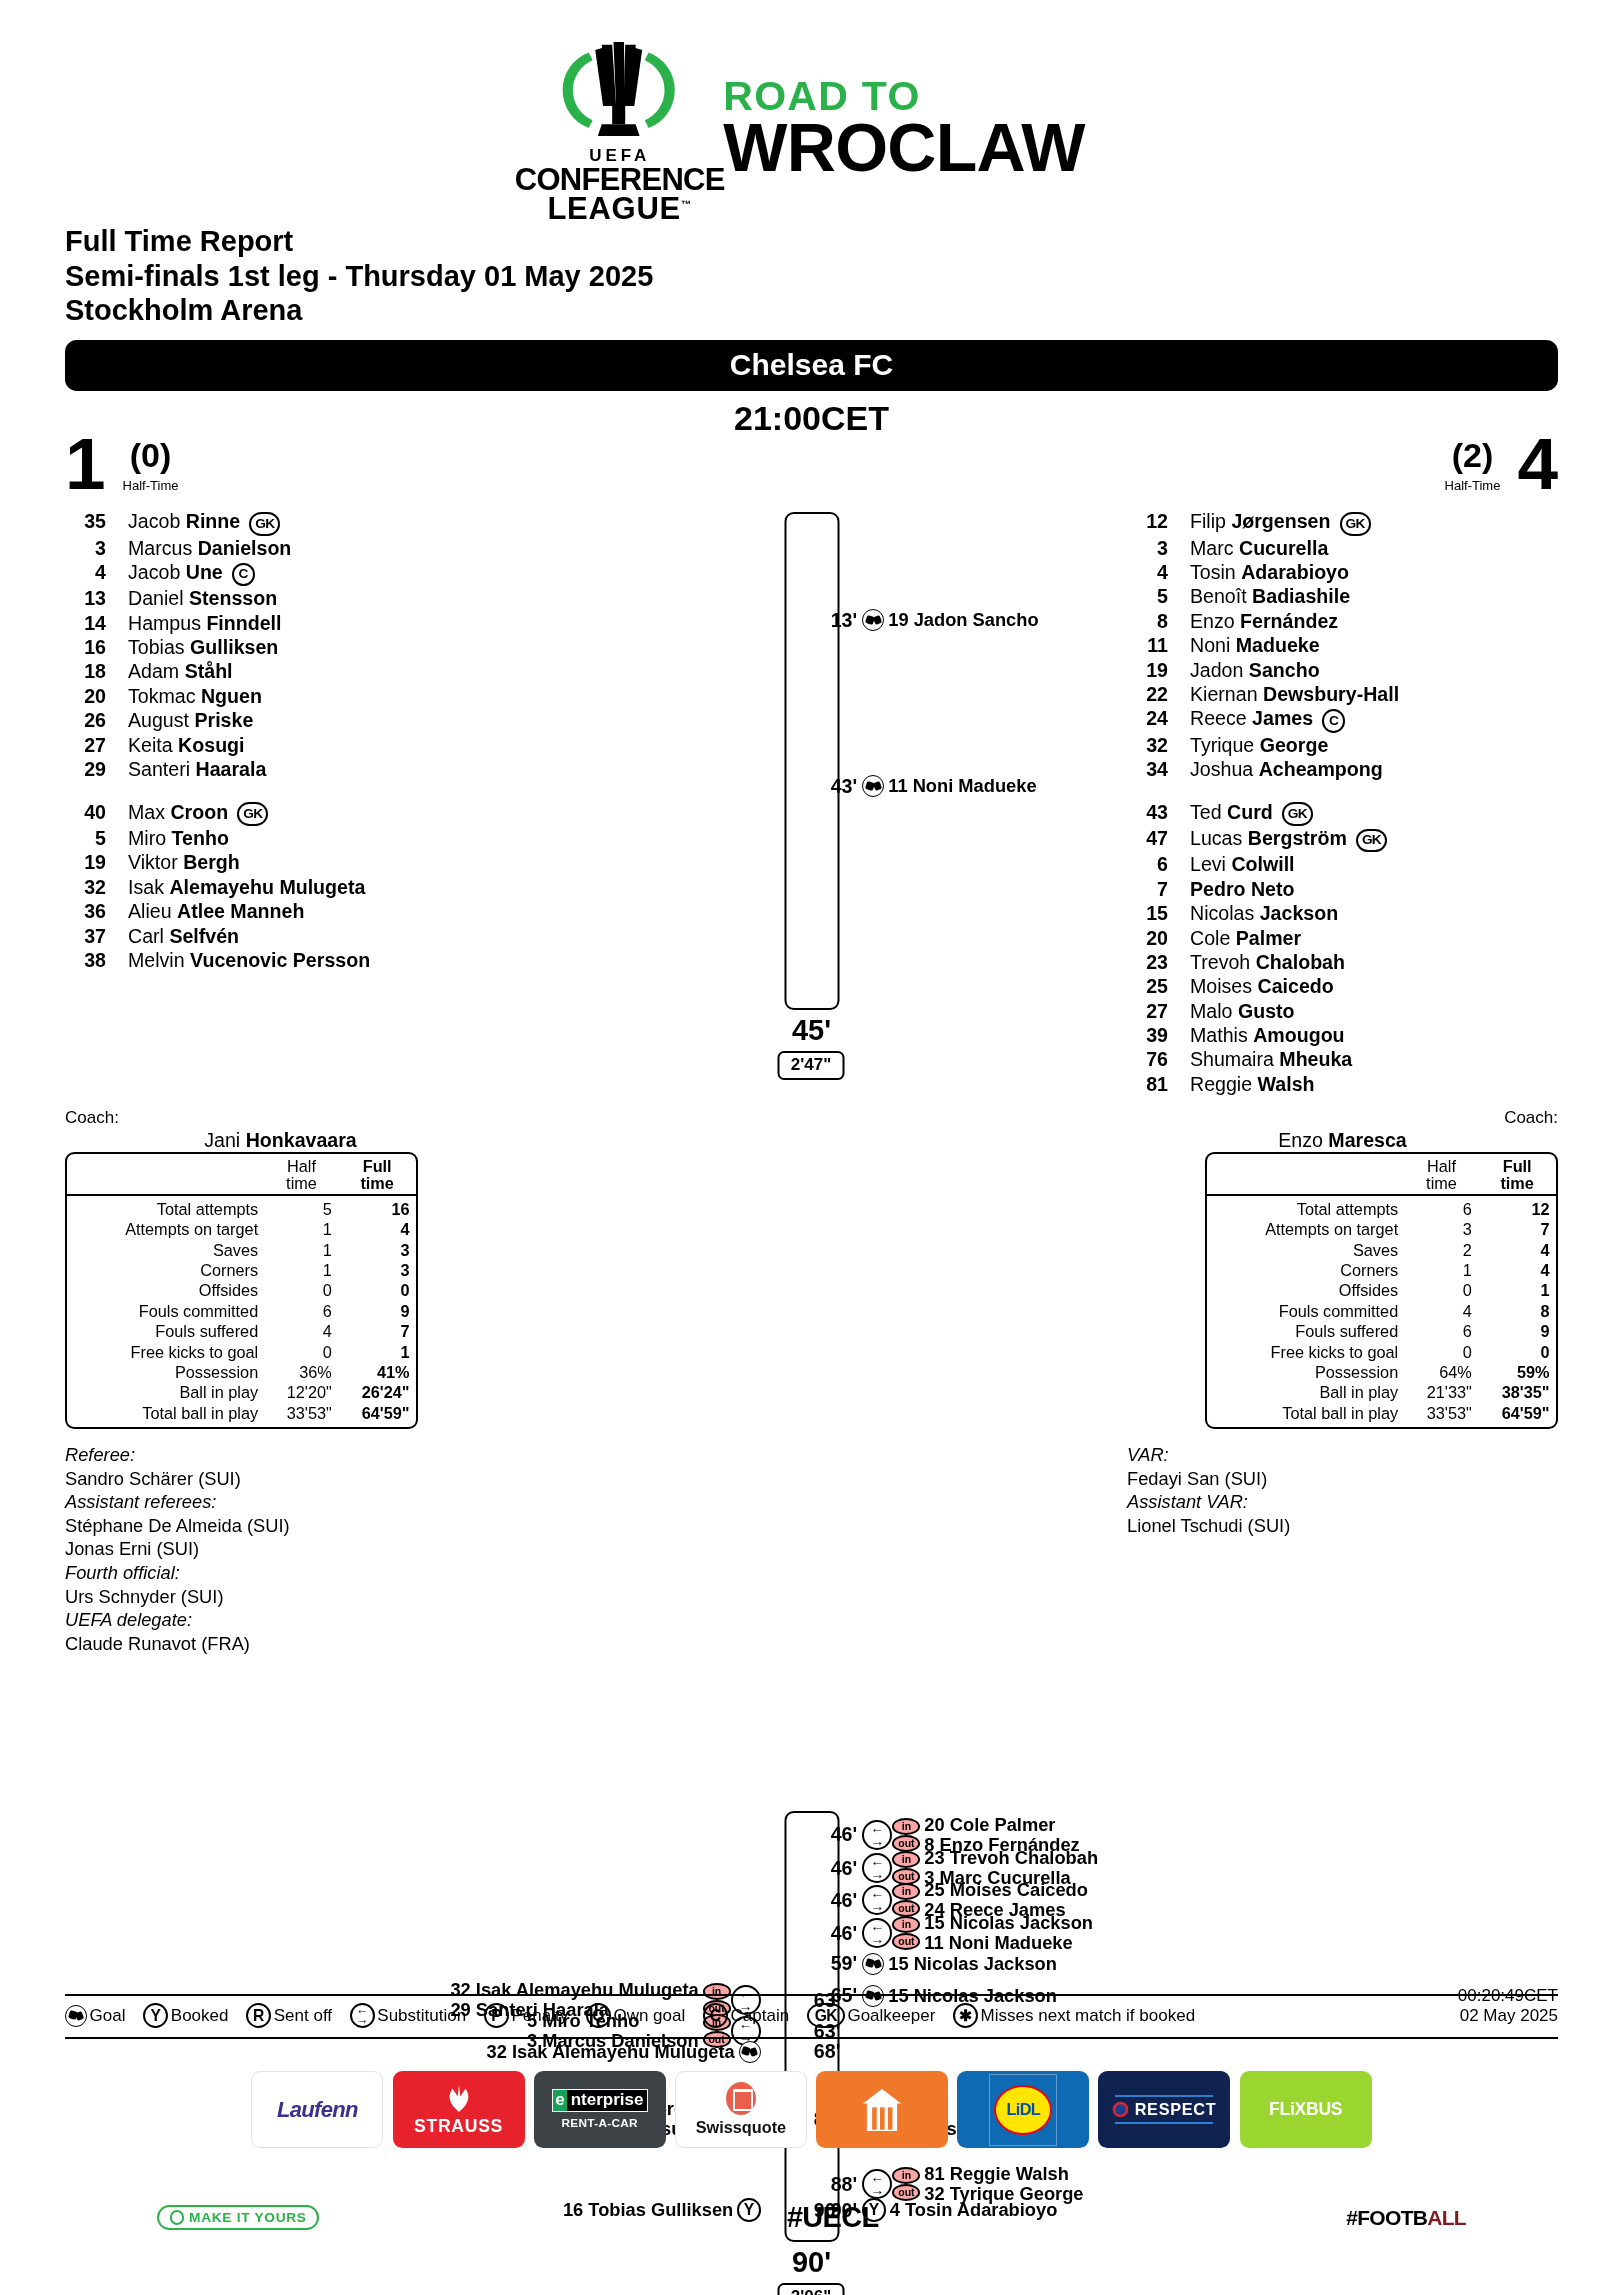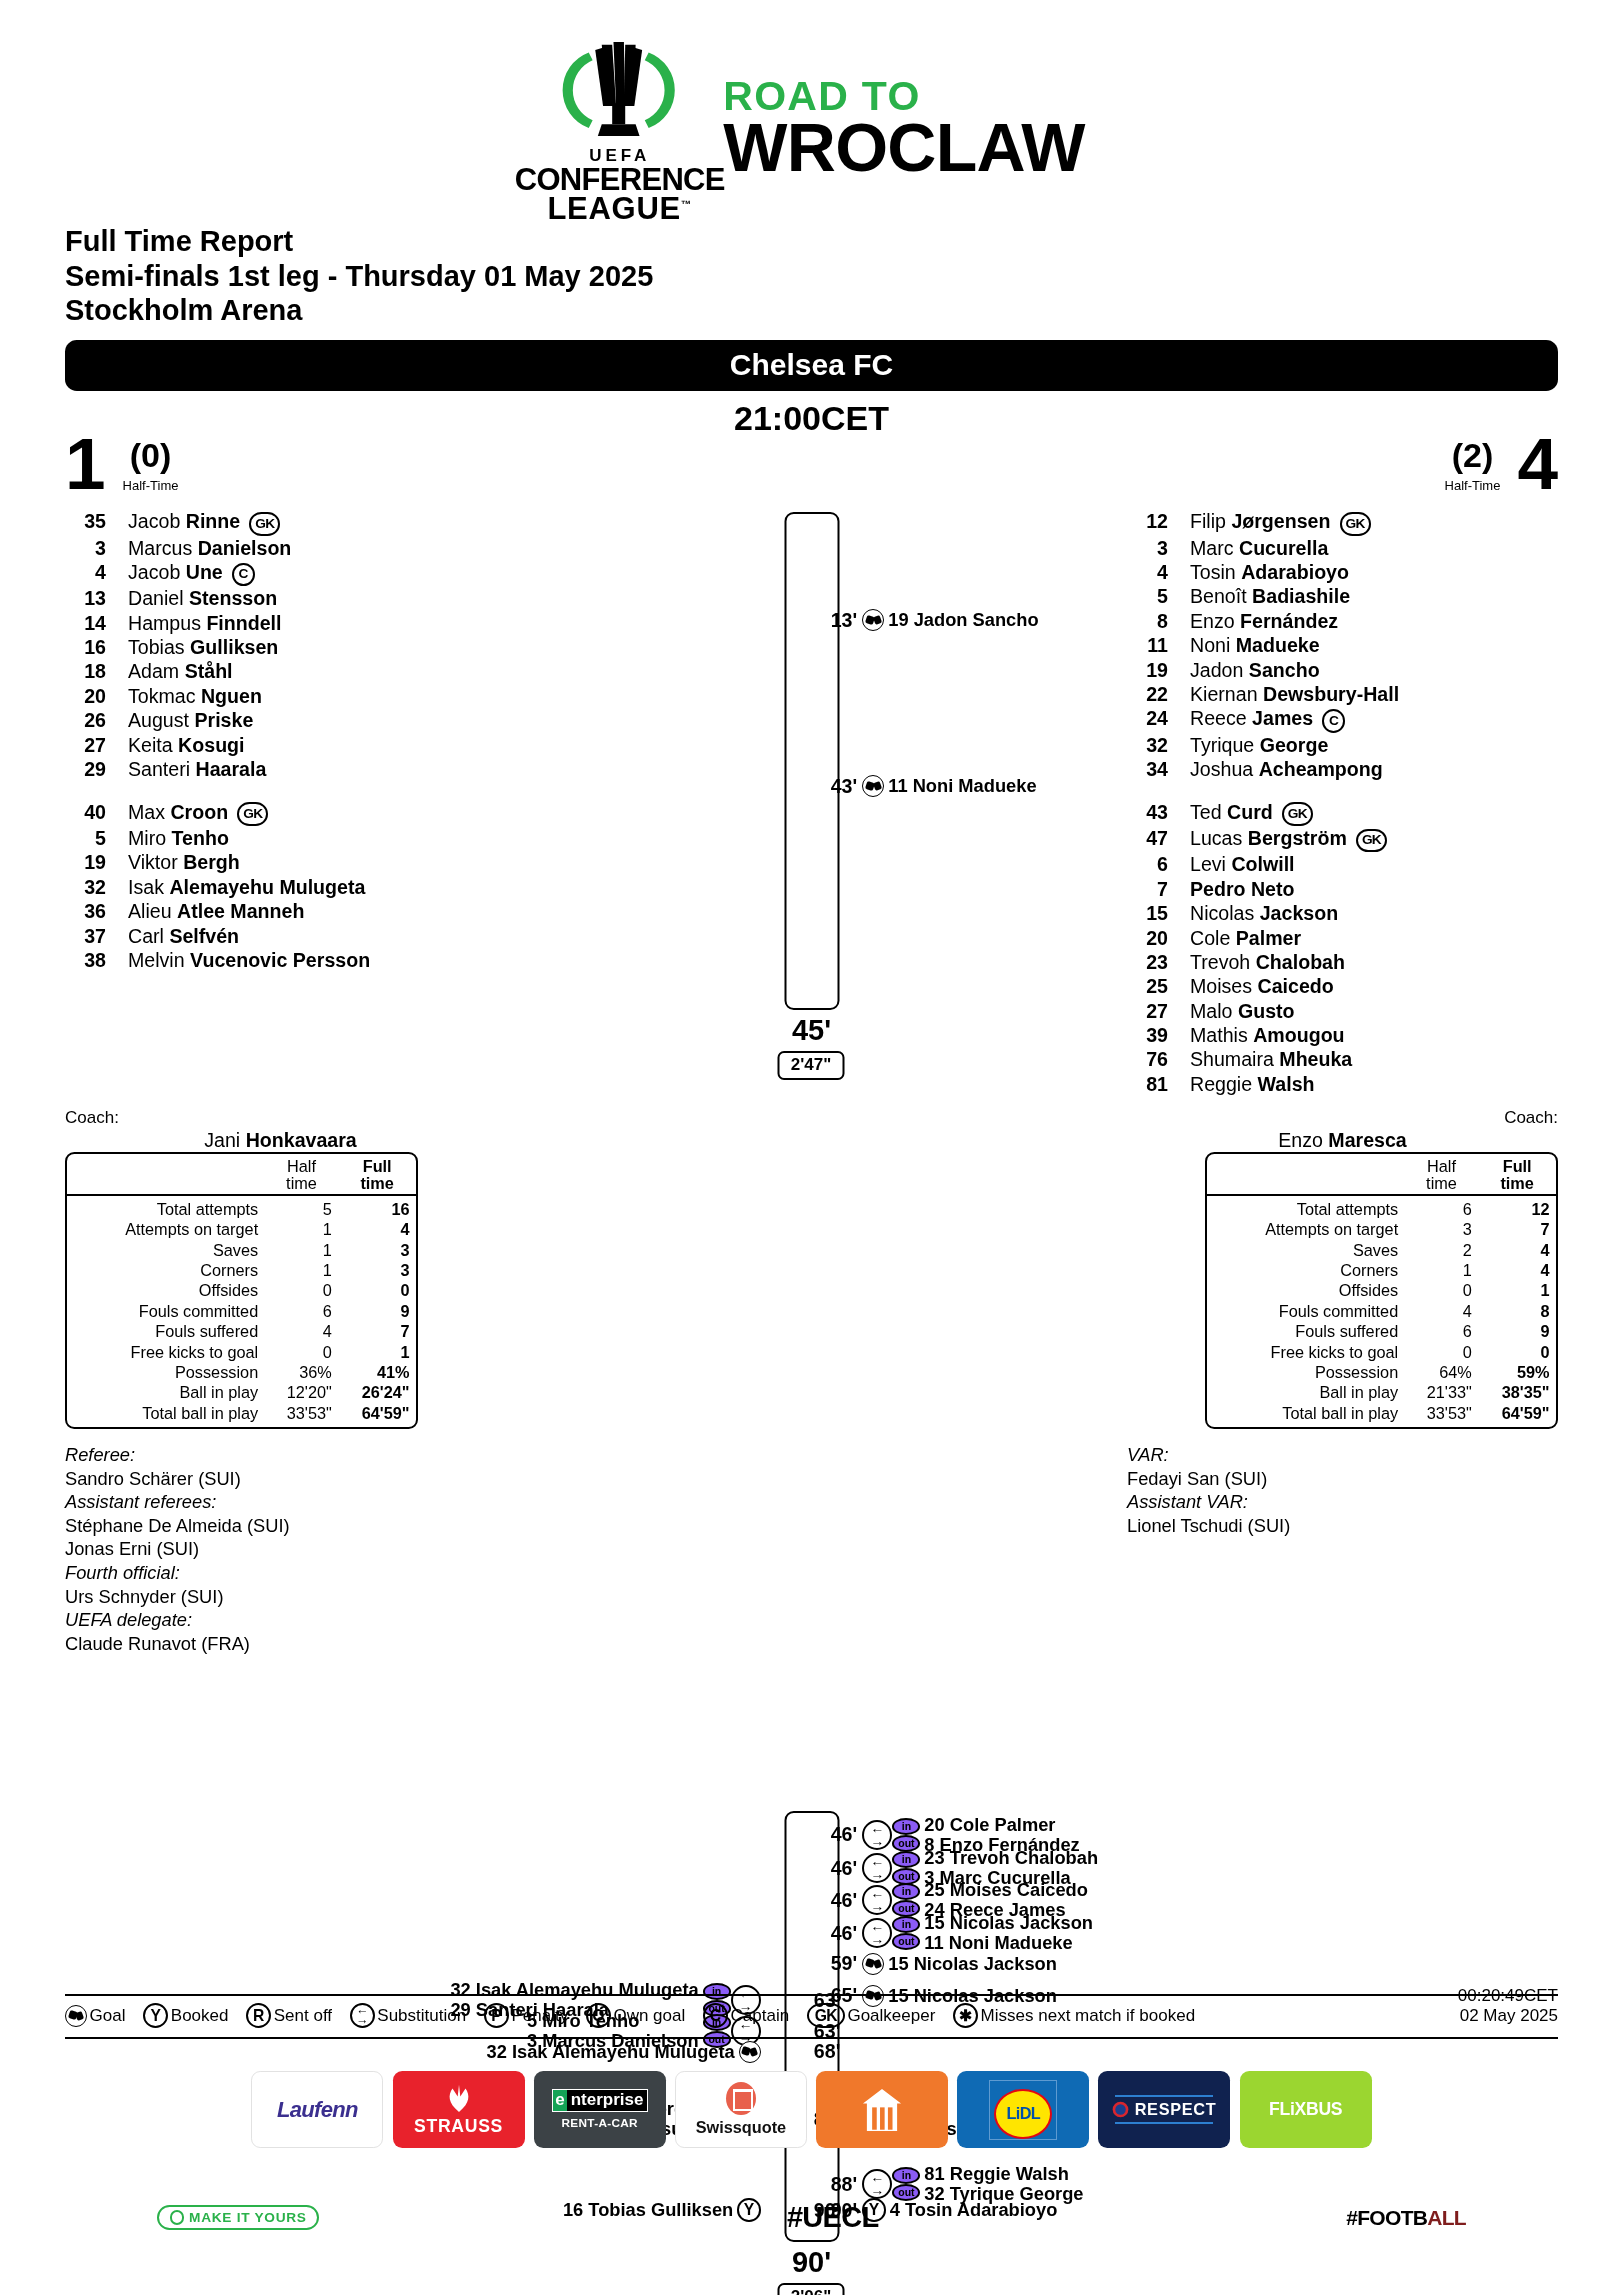--- a/index.html
+++ b/index.html
@@ -112,21 +112,21 @@
     font-size: 15.7px; font-weight: bold; background: #fff;
   }
   .sub-ico { display: flex; align-items: center; flex: none; }
   .sub-arrows {
     width: 30px; height: 30px; border-radius: 50%; border: 2px solid #000;
     display: flex; flex-direction: column; align-items: center; justify-content: center;
     background: #fff; font-size: 13.7px; line-height: 0.82; font-weight: bold;
   }
   .inout { display: flex; flex-direction: column; gap: 0.7px; }
   .inout span {
-    border: 2px solid #000; border-radius: 50%/50%; background: #8b5cf6;
+    border: 2px solid #000; border-radius: 50%/50%; background: #fca5a5;
     font-size: 10.5px; font-weight: bold; padding: 0.7px 3.9px; line-height: 1.05;
     text-align: center; min-width: 26px;
   }
 
   
   .statzone { display: flex; justify-content: space-between; margin-top: 11.8px; }
   .statcol { width: 431px; }
   .coach-lbl { font-size: 17px; }
   .coach-name { font-size: 19.6px; text-align: center; margin-top: 1.3px; }
   .coach-name b { font-weight: bold; }
@@ -171,21 +171,21 @@
   .sp-enterprise .row1 { display: flex; align-items: stretch; border: 1.3px solid #fff; }
   .sp-enterprise .e { background: #14a356; color: #fff; font-size: 17px; font-weight: bold; padding: 0.7px 2.6px; }
   .sp-enterprise .w { background: #000; color: #fff; font-size: 17px; font-weight: bold; padding: 0.7px 3.3px; }
   .sp-enterprise .sub { color: #fff; font-size: 11.8px; font-weight: bold; margin-top: 4.6px; letter-spacing: 0.3px; }
   .sp-swissquote { background: #fff; border: 0.7px solid #e2e2e2; }
   .sp-swissquote .oval { width: 30px; height: 33px; border-radius: 50%; background: #e8604c; margin-bottom: 2.6px; position: relative; }
   .sp-swissquote .oval::after { content:""; position:absolute; left:7.2px; top:7.2px; width:15.7px; height:17px; border:2.6px solid #fff; border-top:3.9px solid #fff; }
   .sp-swissquote .t { font-size: 16.3px; font-weight: bold; color: #111; }
   .sp-hellofresh { background: #f0782b; }
   .sp-lidl { background: #0f6ab4; display: flex; align-items: center; justify-content: center; }
-  .sp-lidl .inner { width: 68px; height: 60px; border: 1.3px solid #5e9bd1; display: flex; align-items: flex-end; justify-content: center; }
+  .sp-lidl .inner { width: 68px; height: 72px; border: 1.3px solid #5e9bd1; display: flex; align-items: center; justify-content: center; }
   .sp-lidl .oval { width: 58px; height: 50px; border-radius: 50%; background: #ffe500; border: 2px solid #e30613;
                    display: flex; align-items: center; justify-content: center; color: #0050aa; font-size: 16.3px; font-weight: bold; letter-spacing: -0.7px; }
   .sp-respect { background: #10224f; }
   .sp-respect .t { color: #fff; font-size: 16.3px; font-weight: bold; letter-spacing: 0.7px; }
   .sp-respect .bar { width: 98px; height: 2px; background: #2d7fd0; margin: 2.6px 0; }
   .sp-flixbus { background: #9bd630; color: #fff; font-size: 17.6px; font-weight: bold; letter-spacing: -0.3px; }
 
   
   .bottombar { position: absolute; left: 157px; right: 157px; top: 2201px; display: flex; align-items: center; justify-content: space-between; }
   .miy { border: 2px solid #2ab14a; border-radius: 17px; padding: 2.6px 10.5px; color: #2ab14a; font-size: 13.7px; font-weight: bold; letter-spacing: 0.7px; display: flex; align-items: center; gap: 5.2px; }

